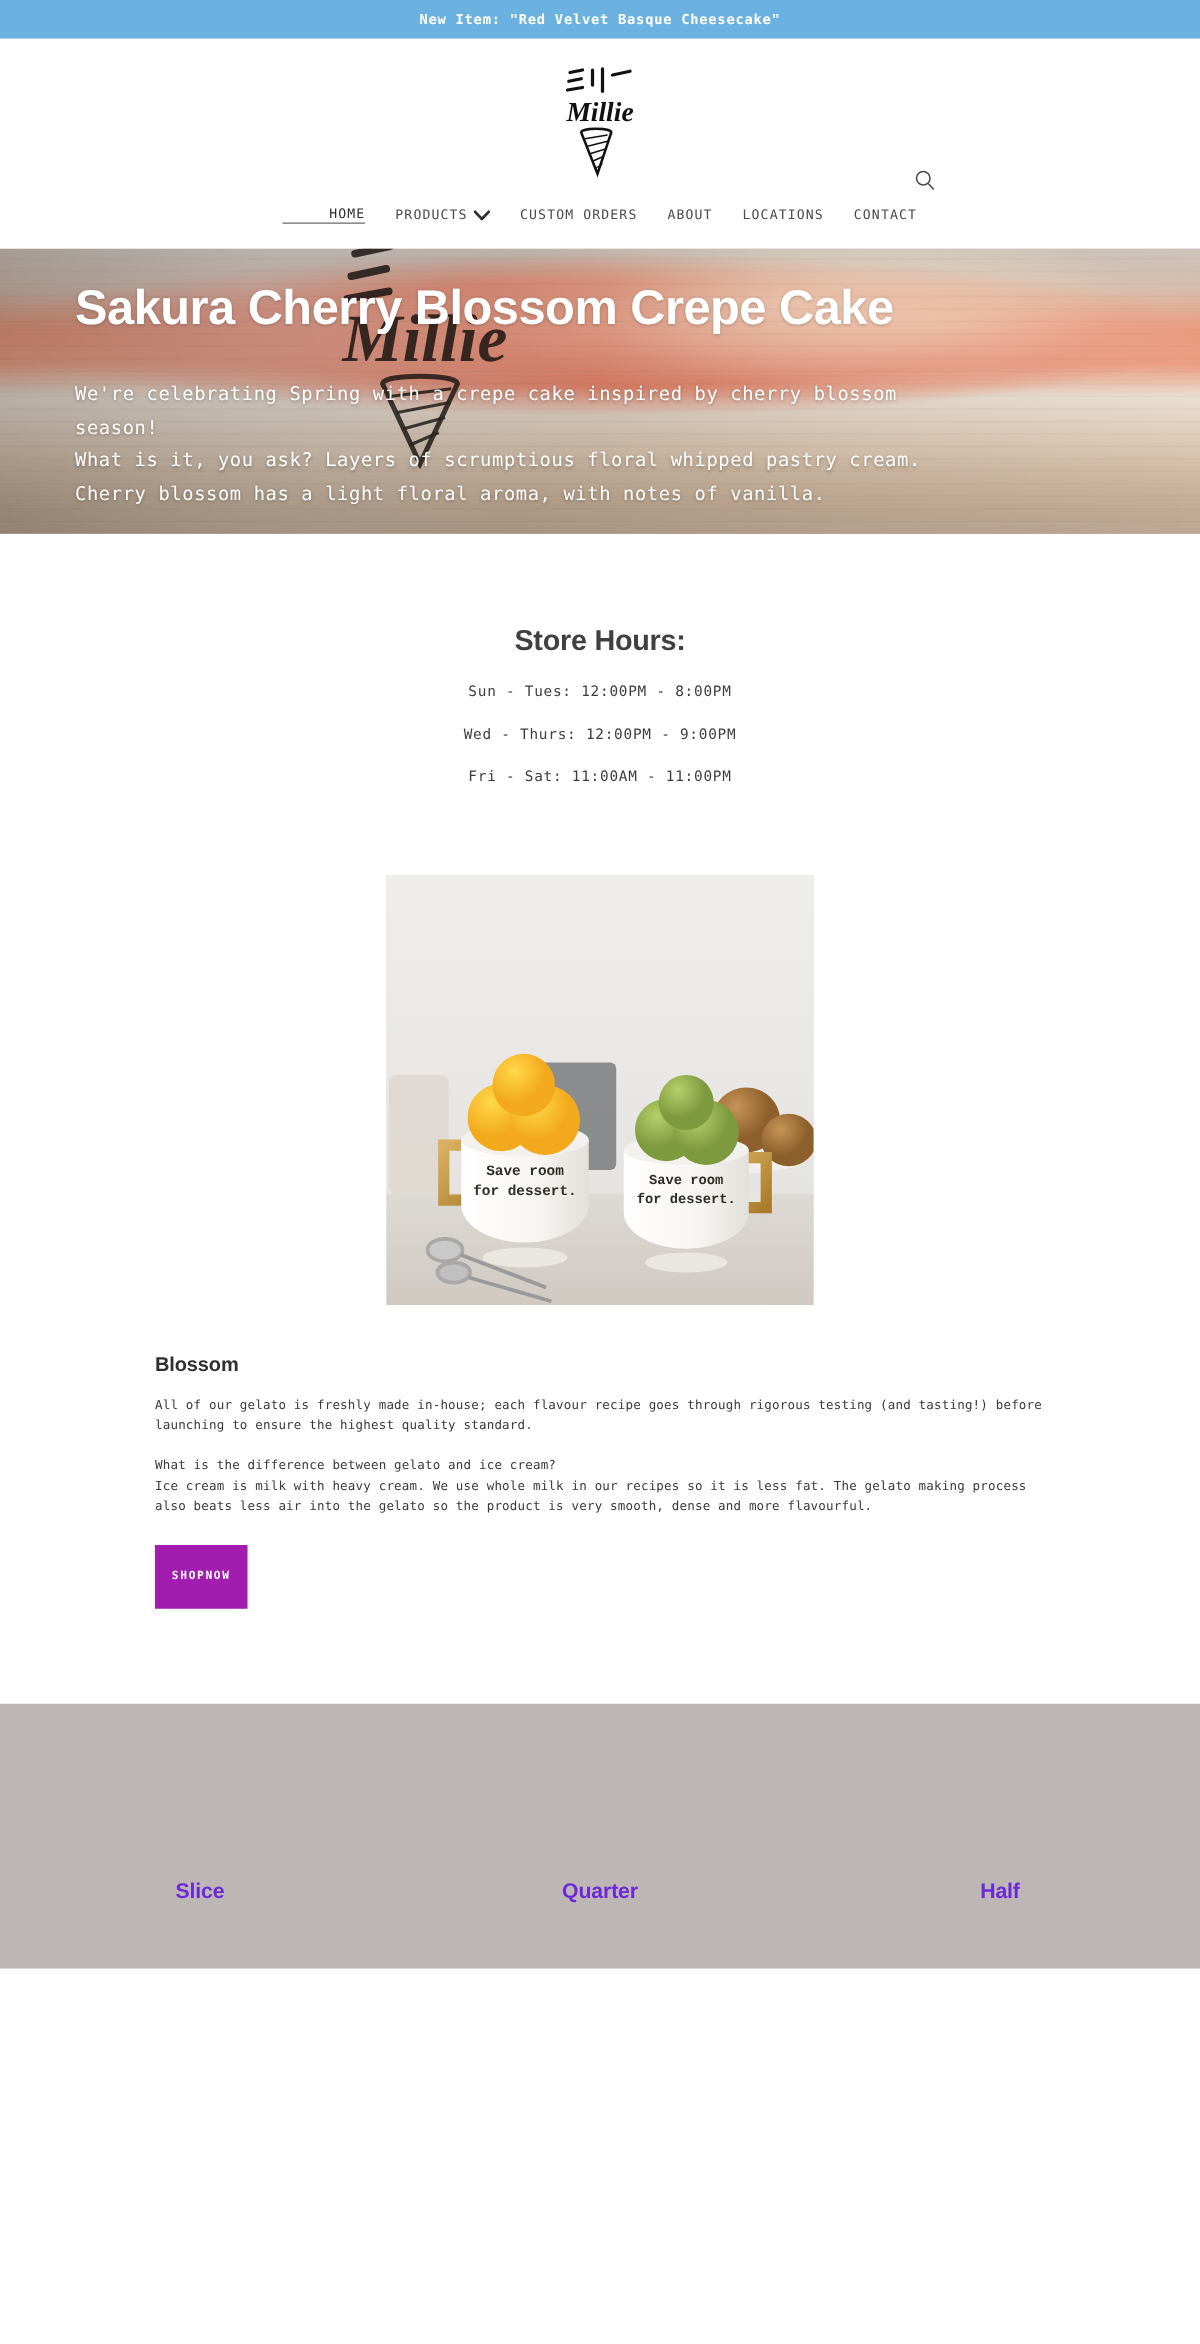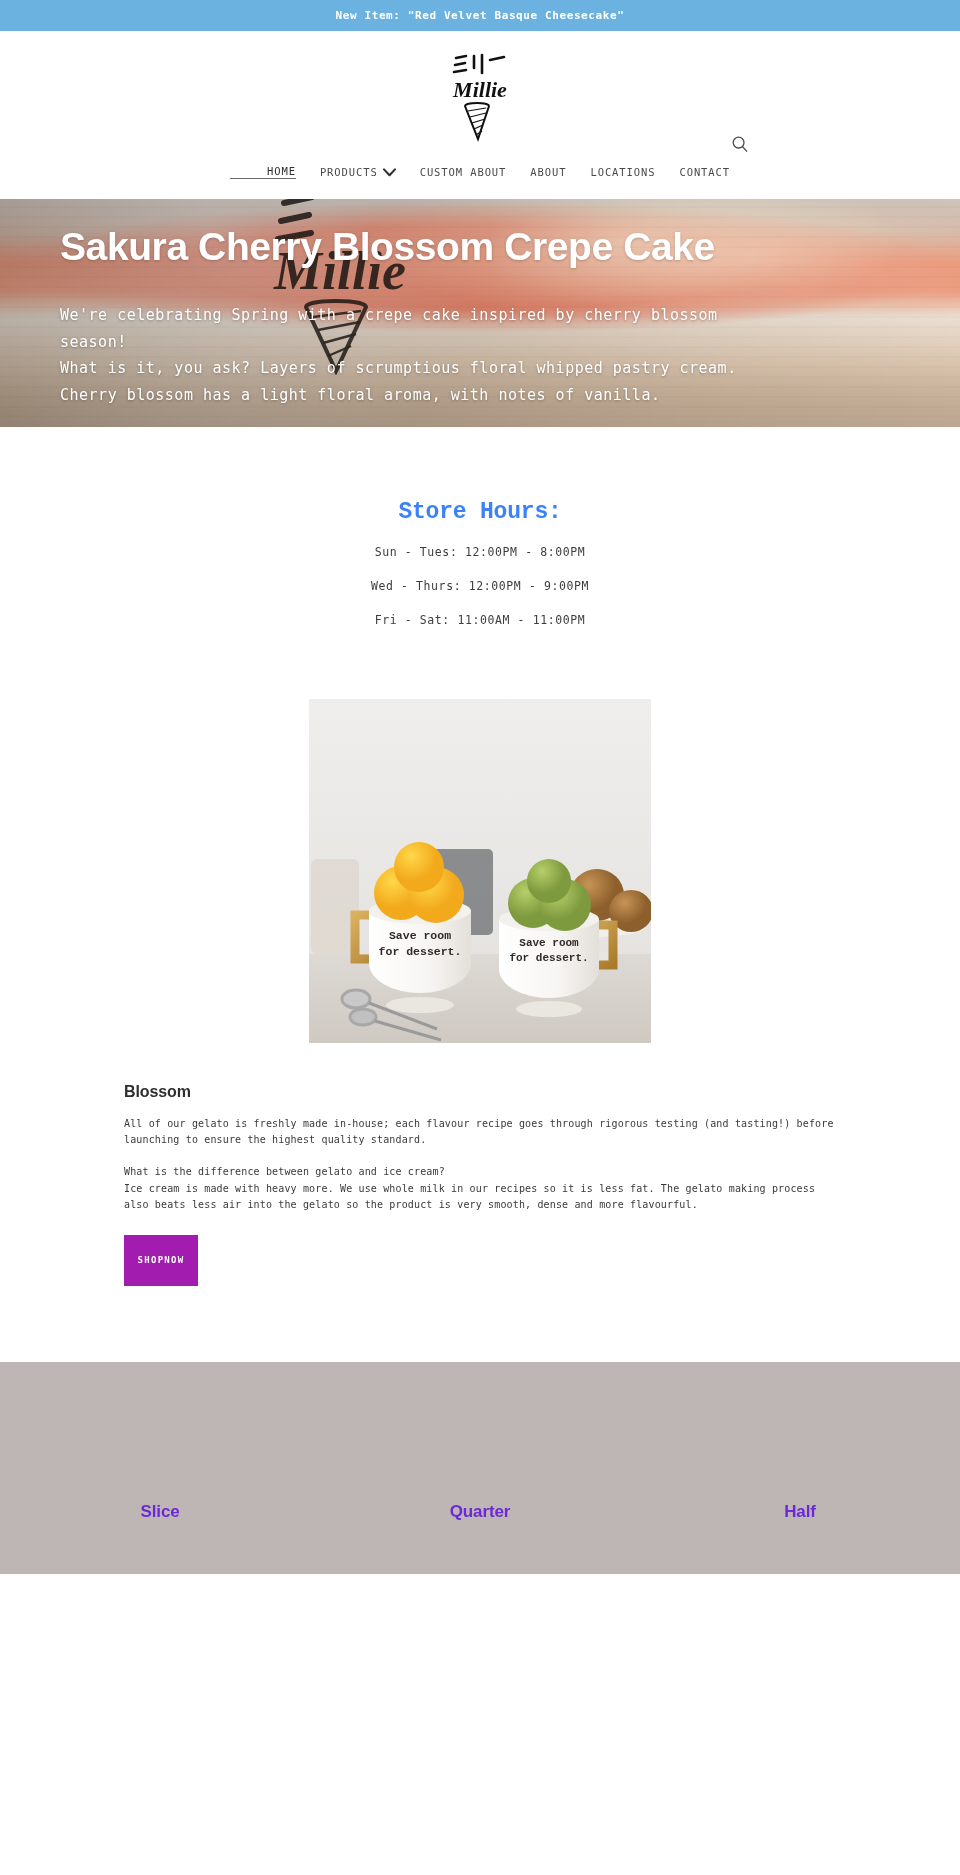--- a/index.html
+++ b/index.html
@@ -180,24 +180,24 @@
     cursor: pointer;
     font-family: "DejaVu Sans Mono", "Liberation Mono", monospace;
   }
 
   
   .hours {
     padding: 72px 0 0 0;
     text-align: center;
   }
   .hours-title {
-    font-family: Liberation Mono, monospace;
+    font-family: Liberation Sans, sans-serif;
     font-size: 23px;
     font-weight: 700;
-    color: #3b82f6;
+    color: #404040;
     letter-spacing: -0.2px;
   }
   .hours-line {
     margin-top: 20px;
     font-size: 11.5px;
     color: #3d3d3d;
     letter-spacing: 0.6px;
   }
   .hours-addr {
     margin-top: 21px;
@@ -309,21 +309,21 @@
     </a>
     <a class="nav-item" href="#">
       <span>PRODUCTS</span>
       <span class="chev">
         <svg width="13" height="9" viewBox="0 0 13 9" fill="none" xmlns="http://www.w3.org/2000/svg">
           <path d="M1 1.4 L6.5 7.2 L12 1.4" stroke="#2f2f2f" stroke-width="2.1" stroke-linecap="round" stroke-linejoin="round"></path>
         </svg>
       </span>
     </a>
     <a class="nav-item" href="#">
-      <span>CUSTOM ABOUT</span>
+      <span>CUSTOM ORDERS</span>
     </a>
     <a class="nav-item" href="#">
       <span>ABOUT</span>
     </a>
     <a class="nav-item" href="#">
       <span>LOCATIONS</span>
     </a>
     <a class="nav-item" href="#">
       <span>CONTACT</span>
     </a>
@@ -452,21 +452,21 @@
       <ellipse cx="54" cy="318" rx="13" ry="8" fill="#c0c0c0" stroke="#a8a8a8"></ellipse>
       <line x1="66" y1="322" x2="132" y2="341"></line>
     </g>
   </svg>
 </div>
 
 <section class="gelato-copy">
   <h3 class="gelato-h">Blossom</h3>
   <p class="gelato-p">All of our gelato is freshly made in-house; each flavour recipe goes through rigorous testing (and tasting!) before launching to ensure the highest quality standard.</p>
   <p class="gelato-p gelato-p2">What is the difference between gelato and ice cream?</p>
-  <p class="gelato-p" style="margin-top:0">Ice cream is made with heavy more. We use whole milk in our recipes so it is less fat. The gelato making process also beats less air into the gelato so the product is very smooth, dense and more flavourful.</p>
+  <p class="gelato-p" style="margin-top:0">Ice cream is milk with heavy cream. We use whole milk in our recipes so it is less fat. The gelato making process also beats less air into the gelato so the product is very smooth, dense and more flavourful.</p>
   <a class="btn-dark" href="#">
     <span>SHOP</span>
     <span>NOW</span>
   </a>
 </section>
 
 <section class="sizes">
   <div class="size-col">
     <div class="size-label">Slice</div>
   </div>

